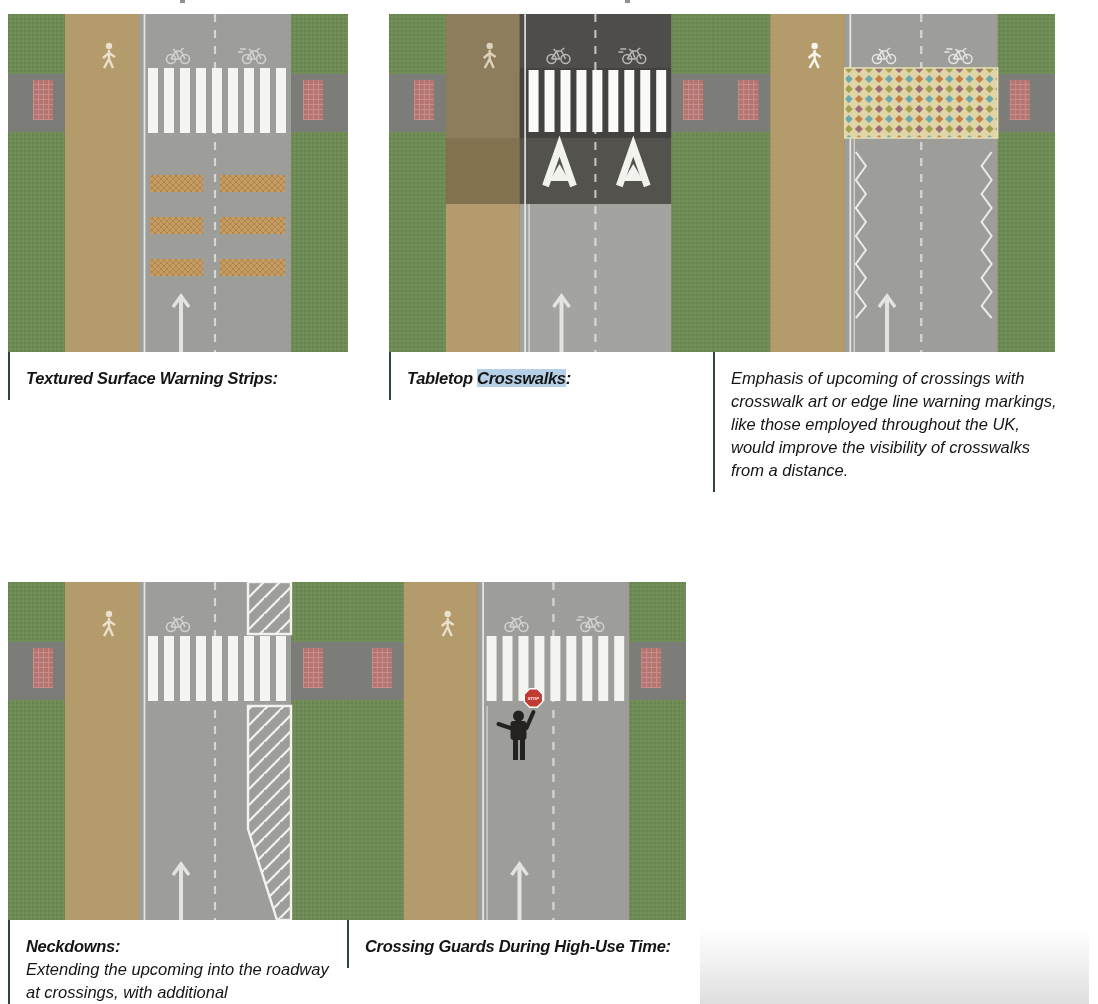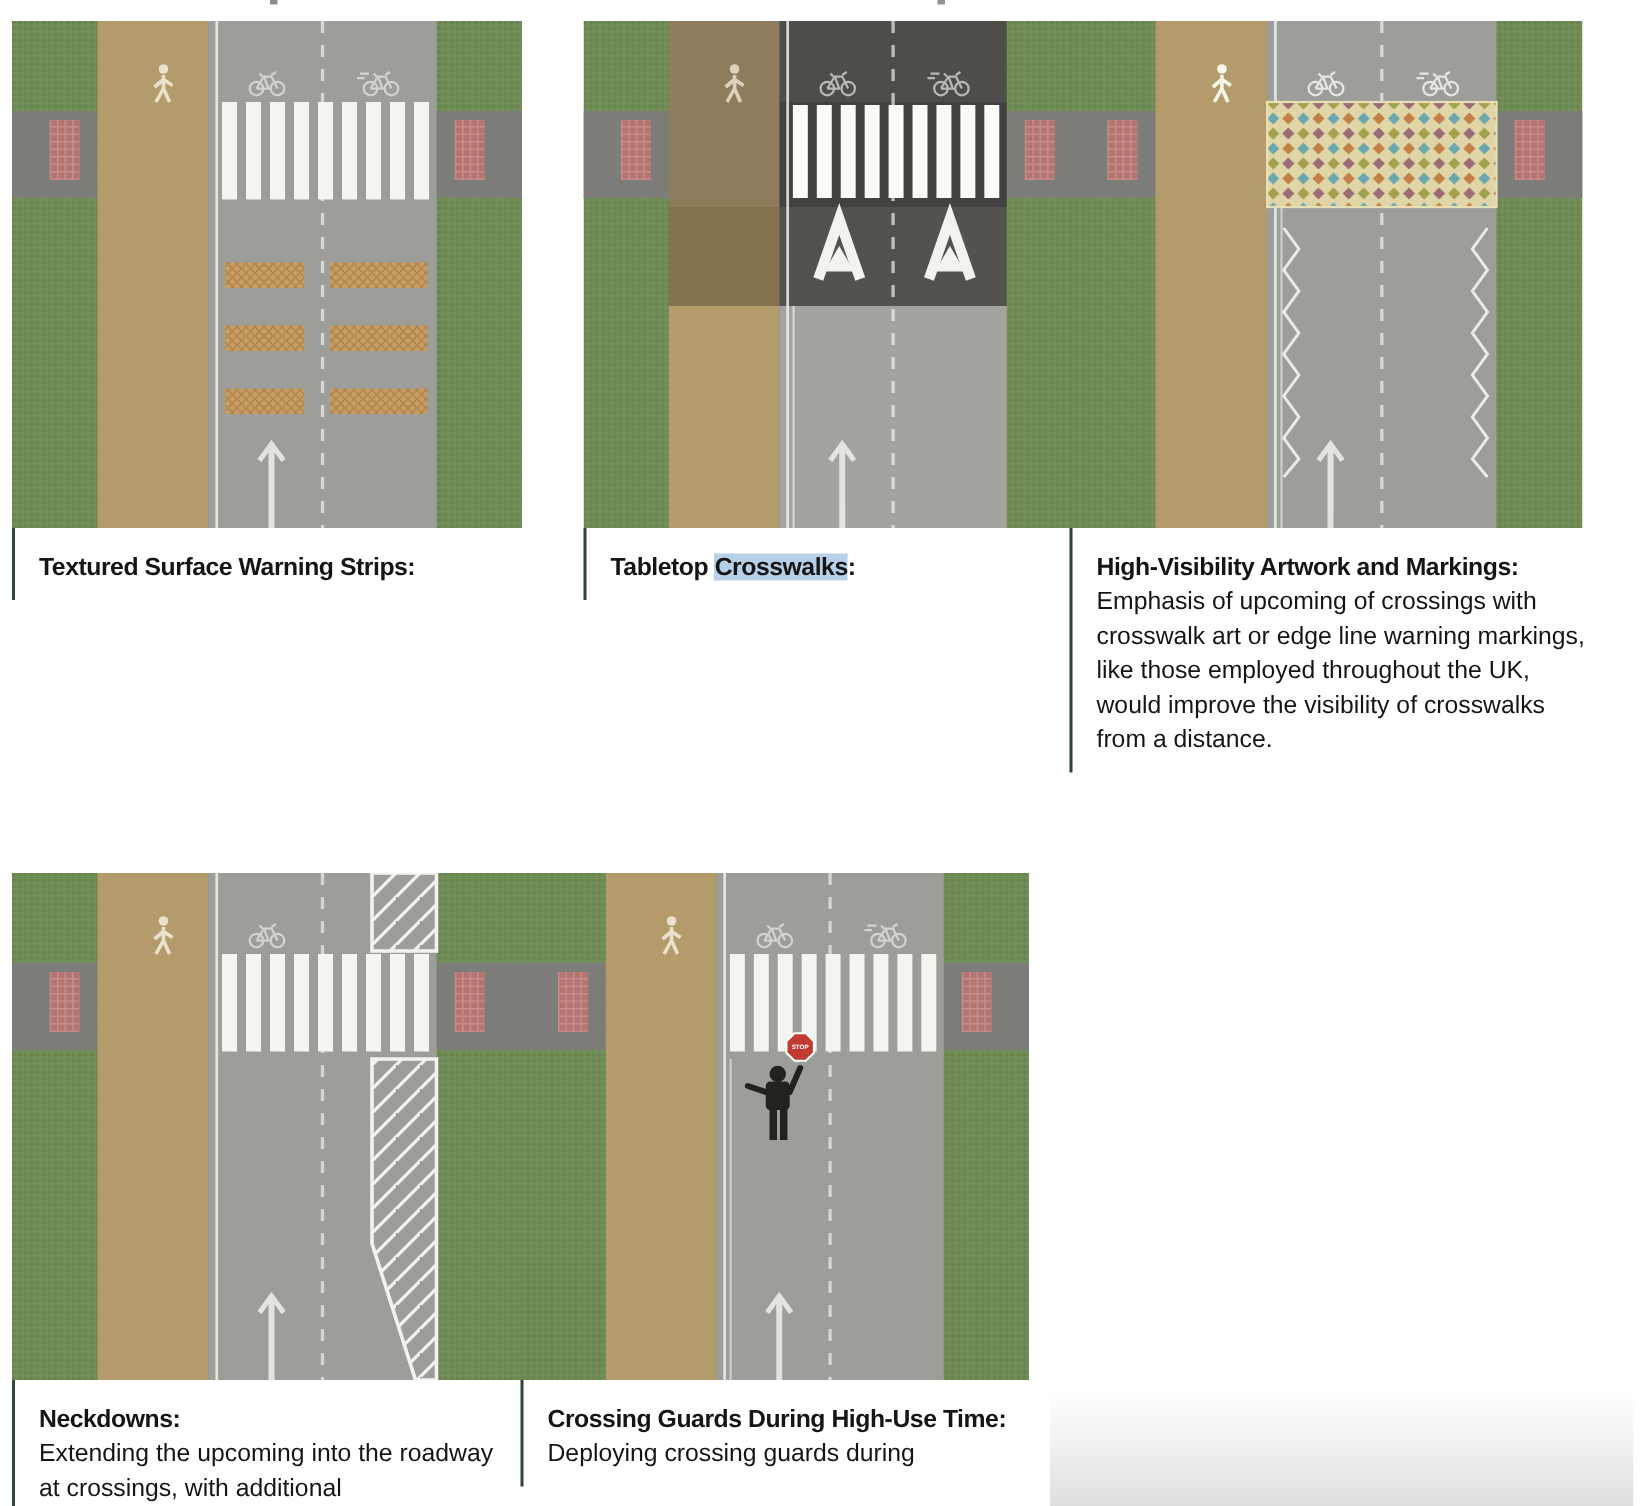--- a/index.html
+++ b/index.html
@@ -1,17 +1,17 @@
 <!DOCTYPE html>
 <html><head>
 <meta charset="utf-8">
 <style>
   html,body{margin:0;padding:0;background:#ffffff;}
   .page{position:relative;width:1089px;height:1004px;overflow:hidden;background:#fff;
-        font-family:"Liberation Sans",sans-serif;}
+        font-family:"Liberation Sans",sans-serif;font-style:italic;}
   .remnant{position:absolute;top:0;height:3px;width:5px;background:#8f8f8f;}
   .rem1{left:180px;} .rem2{left:625px;}
   figure.card{position:absolute;margin:0;}
   .c1{left:8px;  top:14px; width:340px;}
   .c2{left:361px;top:14px; width:339px;padding-left:28px;}
   .c3{left:713px;top:14px; width:348px;}
   .c4{left:8px;  top:582px;width:340px;}
   .c5{left:347px;top:582px;width:339px;}
   .figsvg{display:block;width:100%;height:338px;}
   .c3 .figsvg{width:342px;}
@@ -224,21 +224,20 @@
             <circle cx="253" cy="45" r="4.5"></circle>
           <path d="M239 45l5-8h5l4 8M244 37l3 8h-8M249 36l3-2M243 37l-2-2M232 35h6M230 38h5"></path>
         </g>
         <g stroke="#f5f5f2" opacity=".8" fill="none">
           <line x1="173" y1="284" x2="173" y2="345" stroke-width="4"></line>
           <path d="M165 293L173 282L181 293" stroke-width="3.4"></path>
         </g>
       </g>
     </svg>
     <figcaption class="cap">
-      <div class="cap-title"><span>High-Visibility Artwork and Markings:</span><span class="hl"></span><span></span></div>
       <p class="cap-body">Emphasis of upcoming of crossings with crosswalk art or edge line warning markings, like those employed throughout the UK, would improve the visibility of crosswalks from a distance.</p>
     </figcaption>
   </figure>
 
   <figure class="card c4">
     <svg class="figsvg" viewBox="0 0 340 338" preserveAspectRatio="none">
       <defs>
         <pattern id="grd" width="4" height="4" patternUnits="userSpaceOnUse">
           <rect width="4" height="4" fill="#6f8c57"></rect>
             <rect width="2" height="2" fill="#69854f"></rect>
@@ -360,18 +359,17 @@
           <text x="187" y="117.6" text-anchor="middle" font-family="Liberation Sans, sans-serif" font-size="4.2" font-weight="bold" fill="#ffffff">STOP</text>
         </g>
         <g stroke="#f5f5f2" opacity=".8" fill="none">
           <line x1="173" y1="284" x2="173" y2="345" stroke-width="4"></line>
           <path d="M165 293L173 282L181 293" stroke-width="3.4"></path>
         </g>
       </g>
     </svg>
     <figcaption class="cap">
       <div class="cap-title"><span>Crossing Guards During High-Use Time:</span><span class="hl"></span><span></span></div>
-      <p class="cap-body">Deploying crossing guards during</p>
     </figcaption>
   </figure>
 
   <div class="edge-shade"></div>
 </div>
 
 </body></html>

